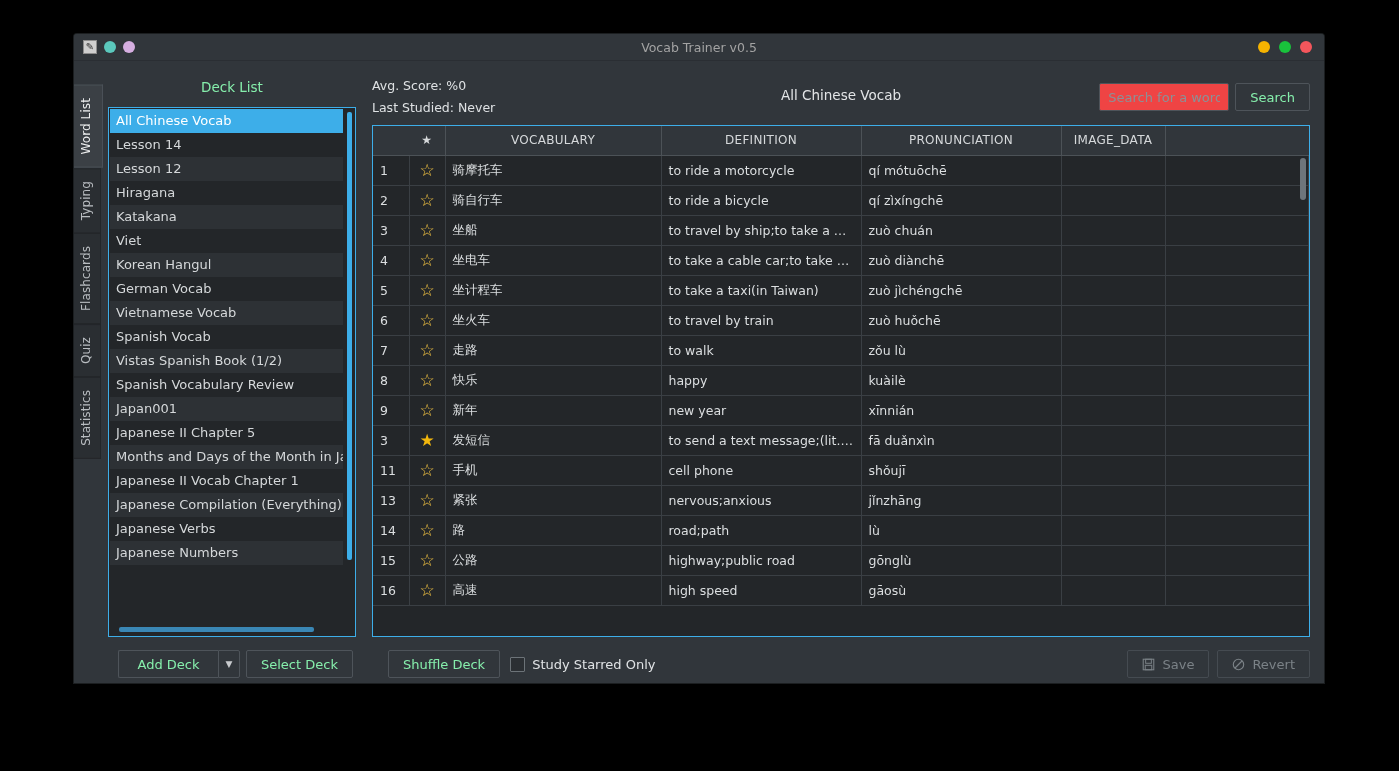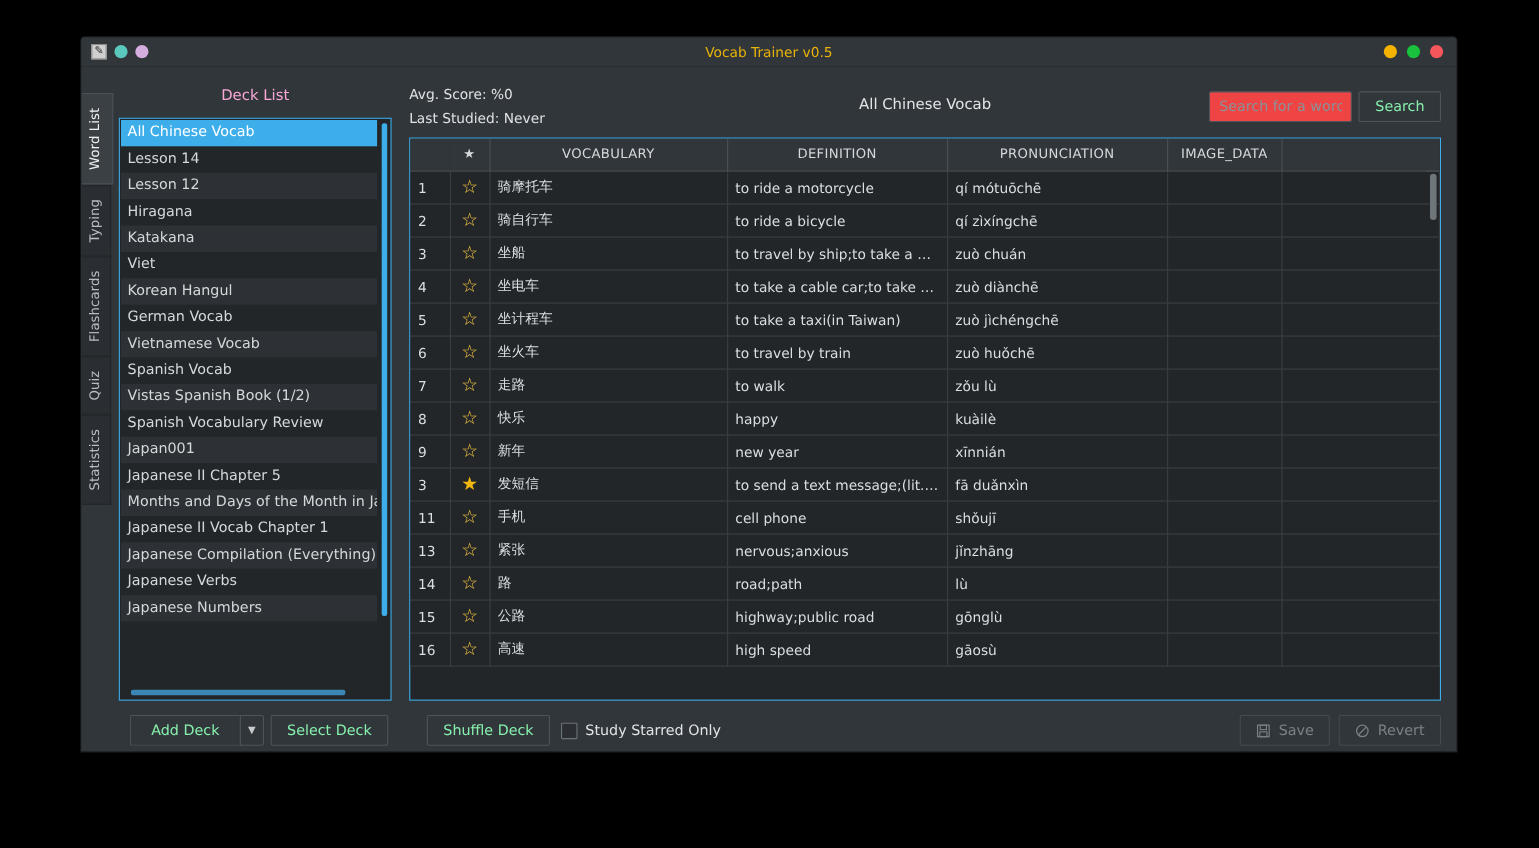--- a/index.html
+++ b/index.html
@@ -37,21 +37,21 @@
     background: #cfcfcf;
     border: 1px solid #8d8d8d;
     position: relative;
     display: flex; align-items: center; justify-content: center;
     font-size: 10px; color: #333; line-height: 1;
   }
   #tb-title {
     position: absolute; left: 0; right: 0;
     text-align: center;
     font-size: 12.5px;
-    color: #eab308;
+    color: #a3a3a3;
     pointer-events: none;
   }
   #tb-right {
     margin-left: auto; display: flex; align-items: center; gap: 9px;
     padding-right: 12px;
   }
   .tb-btn { width: 12px; height: 12px; border-radius: 50%; }
 
   
   #body {
@@ -91,21 +91,21 @@
 
   
   #leftpane {
     width: 260px;
     flex: 0 0 260px;
     padding: 8px 8px 0 4px;
     display: flex; flex-direction: column;
   }
   #deck-title {
     text-align: center;
-    color: #f9a8d4;
+    color: #86efac;
     font-size: 13.5px;
     padding: 10px 0 12px 0;
   }
   #decklist-wrap {
     position: relative;
     flex: 1 1 auto;
     border: 1px solid #3daee9;
     background: #232629;
     overflow: hidden;
     margin-bottom: 0;

